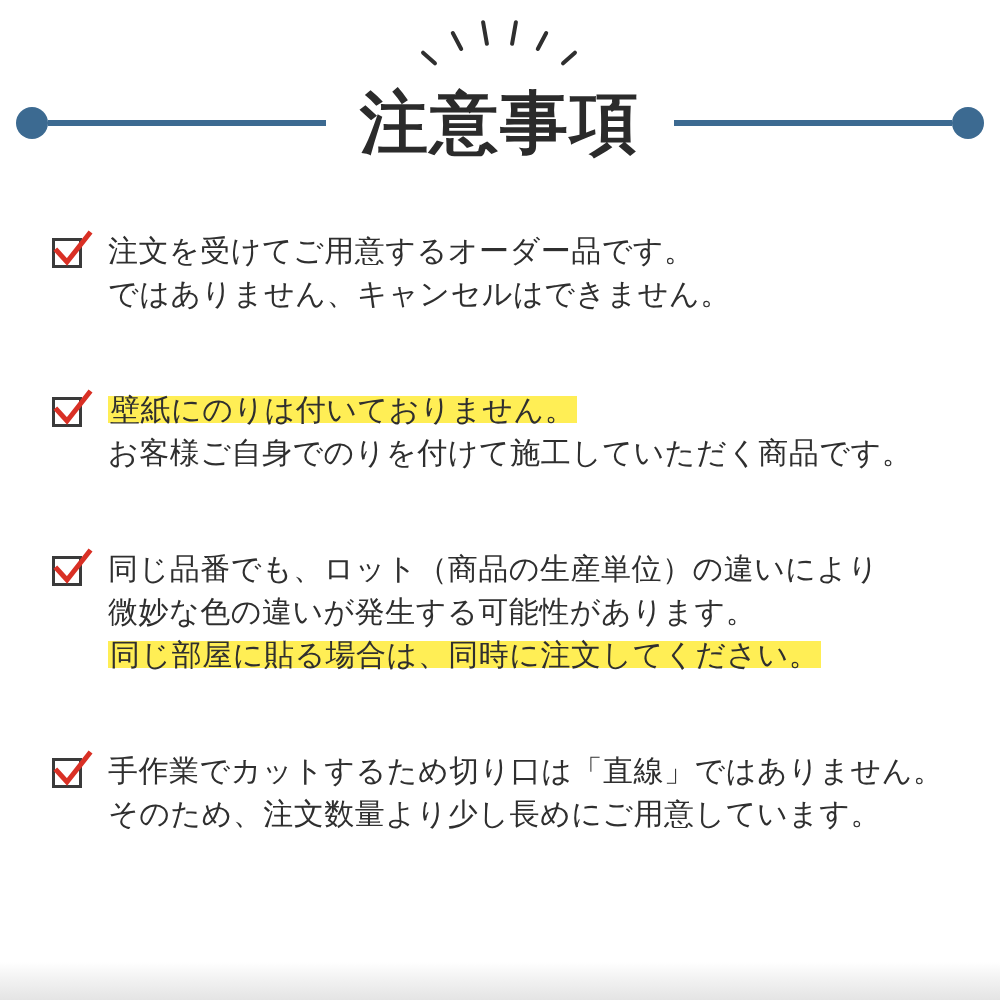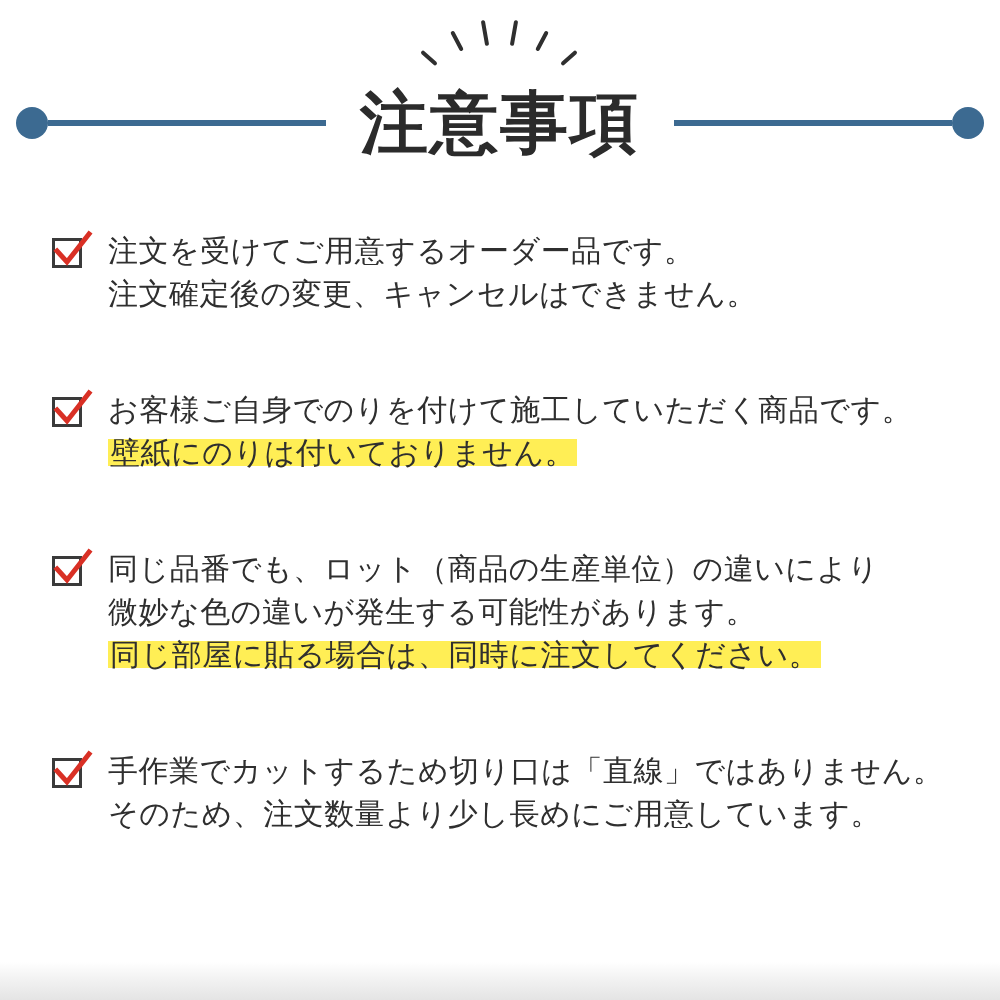--- a/index.html
+++ b/index.html
@@ -176,34 +176,34 @@
 
     <div class="item">
       <div class="check">
         <div class="box"></div>
         <svg viewBox="0 0 44 44">
             <path d="M7 21 L17 32 L39 4" fill="none" stroke="#d93025" stroke-width="5" stroke-linecap="square"></path>
           </svg>
       </div>
       <div class="lines">
         <div class="line">注文を受けてご用意するオーダー品です。</div>
-        <div class="line">注文確定後の変更、キャンセルはできません。</div>
-      </div>
-    </div>
-
-    <div class="item">
-      <div class="check">
-        <div class="box"></div>
-        <svg viewBox="0 0 44 44">
-            <path d="M7 21 L17 32 L39 4" fill="none" stroke="#d93025" stroke-width="5" stroke-linecap="square"></path>
-          </svg>
-      </div>
-      <div class="lines">
+        <div class="line">ではありません、キャンセルはできません。</div>
+      </div>
+    </div>
+
+    <div class="item">
+      <div class="check">
+        <div class="box"></div>
+        <svg viewBox="0 0 44 44">
+            <path d="M7 21 L17 32 L39 4" fill="none" stroke="#d93025" stroke-width="5" stroke-linecap="square"></path>
+          </svg>
+      </div>
+      <div class="lines">
+        <div class="line"><span class="hl">壁紙にのりは付いておりません。</span></div>
         <div class="line">お客様ご自身でのりを付けて施工していただく商品です。</div>
-        <div class="line"><span class="hl">壁紙にのりは付いておりません。</span></div>
       </div>
     </div>
 
     <div class="item">
       <div class="check">
         <div class="box"></div>
         <svg viewBox="0 0 44 44">
             <path d="M7 21 L17 32 L39 4" fill="none" stroke="#d93025" stroke-width="5" stroke-linecap="square"></path>
           </svg>
       </div>

